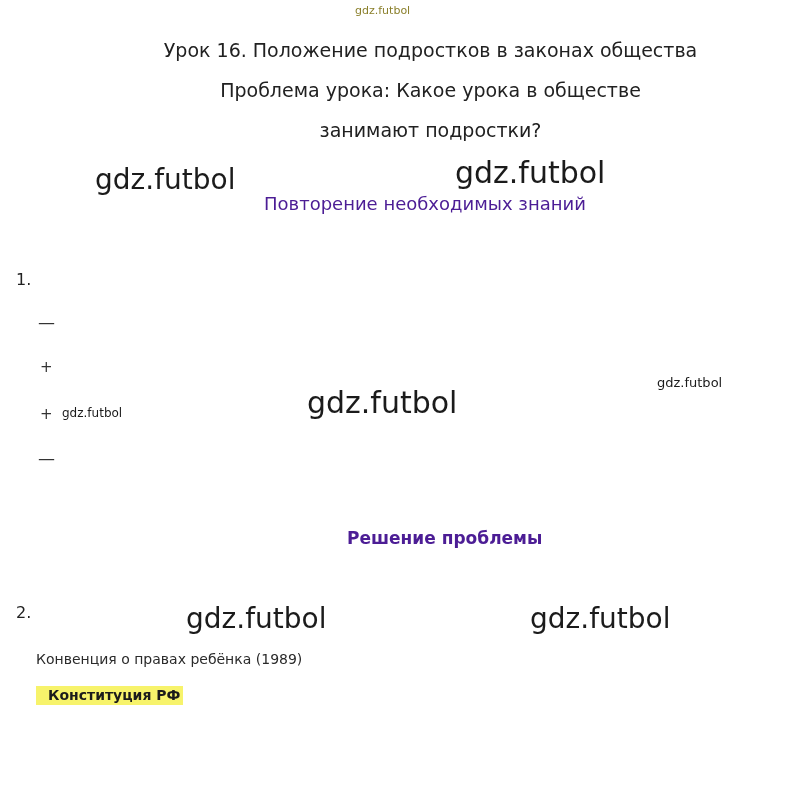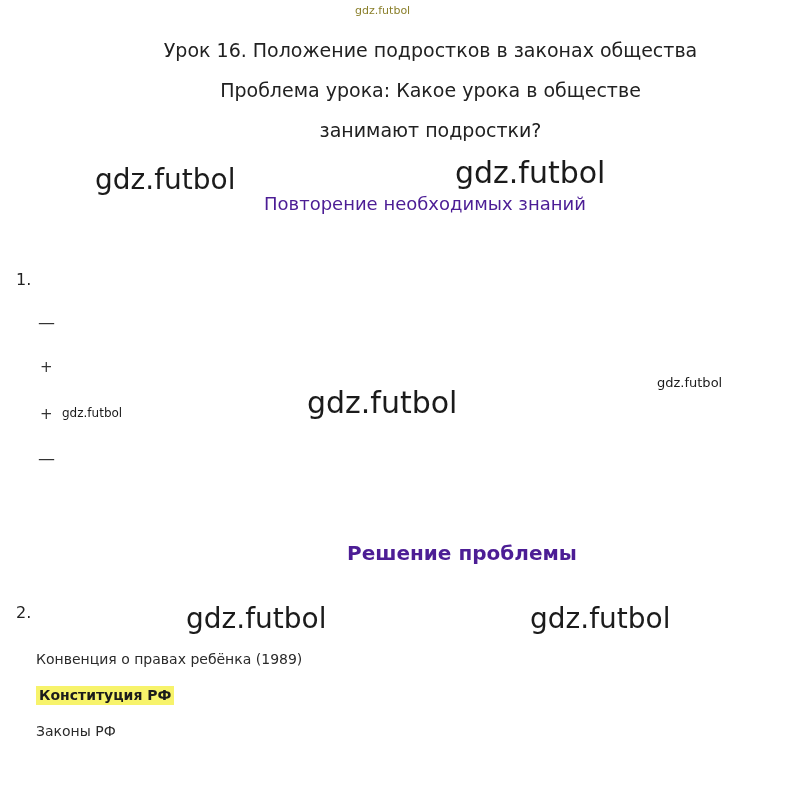--- a/index.html
+++ b/index.html
@@ -88,23 +88,23 @@
     position: absolute;
     font-size: 18px;
     color: #4c1d95;
   }
   .repeat-head {
     left: 264px;
     top: 193px;
   }
   .solution-head {
     left: 347px;
-    top: 541px;
+    top: 528px;
     font-weight: bold;
-    font-size: 20px;
+    font-size: 17px;
   }
 
   .num {
     position: absolute;
     font-size: 16px;
     color: #212121;
   }
   .num-1 { left: 16px; top: 270px; }
   .num-2 { left: 16px; top: 603px; }
 
@@ -126,21 +126,21 @@
   }
   .doc-item {
     font-size: 14px;
     color: #2a2a2a;
     line-height: 36px;
     white-space: nowrap;
   }
   .doc-item .hl {
     background: #f7f36b;
     font-weight: bold;
-    padding: 1px 3px 2px 3px;
+    padding: 1px 3px 2px 12px;
     color: #1b1b1b;
   }
 </style>
 </head>
 <body>
 
 <div class="page">
 
   <div class="wm wm-top">gdz.futbol</div>
 
@@ -169,16 +169,15 @@
   <div class="section-head solution-head">Решение проблемы</div>
 
   <div class="num num-2">2.</div>
 
   <div class="wm wm-6">gdz.futbol</div>
   <div class="wm wm-7">gdz.futbol</div>
 
   <div class="doc-list">
     <div class="doc-item"><span>Конвенция о правах ребёнка (1989)</span></div>
     <div class="doc-item"><span class="hl">Конституция РФ</span></div>
-    <div class="doc-item"><span>Законы РФ</span></div>
   </div>
 
 </div>
 
 </body></html>

